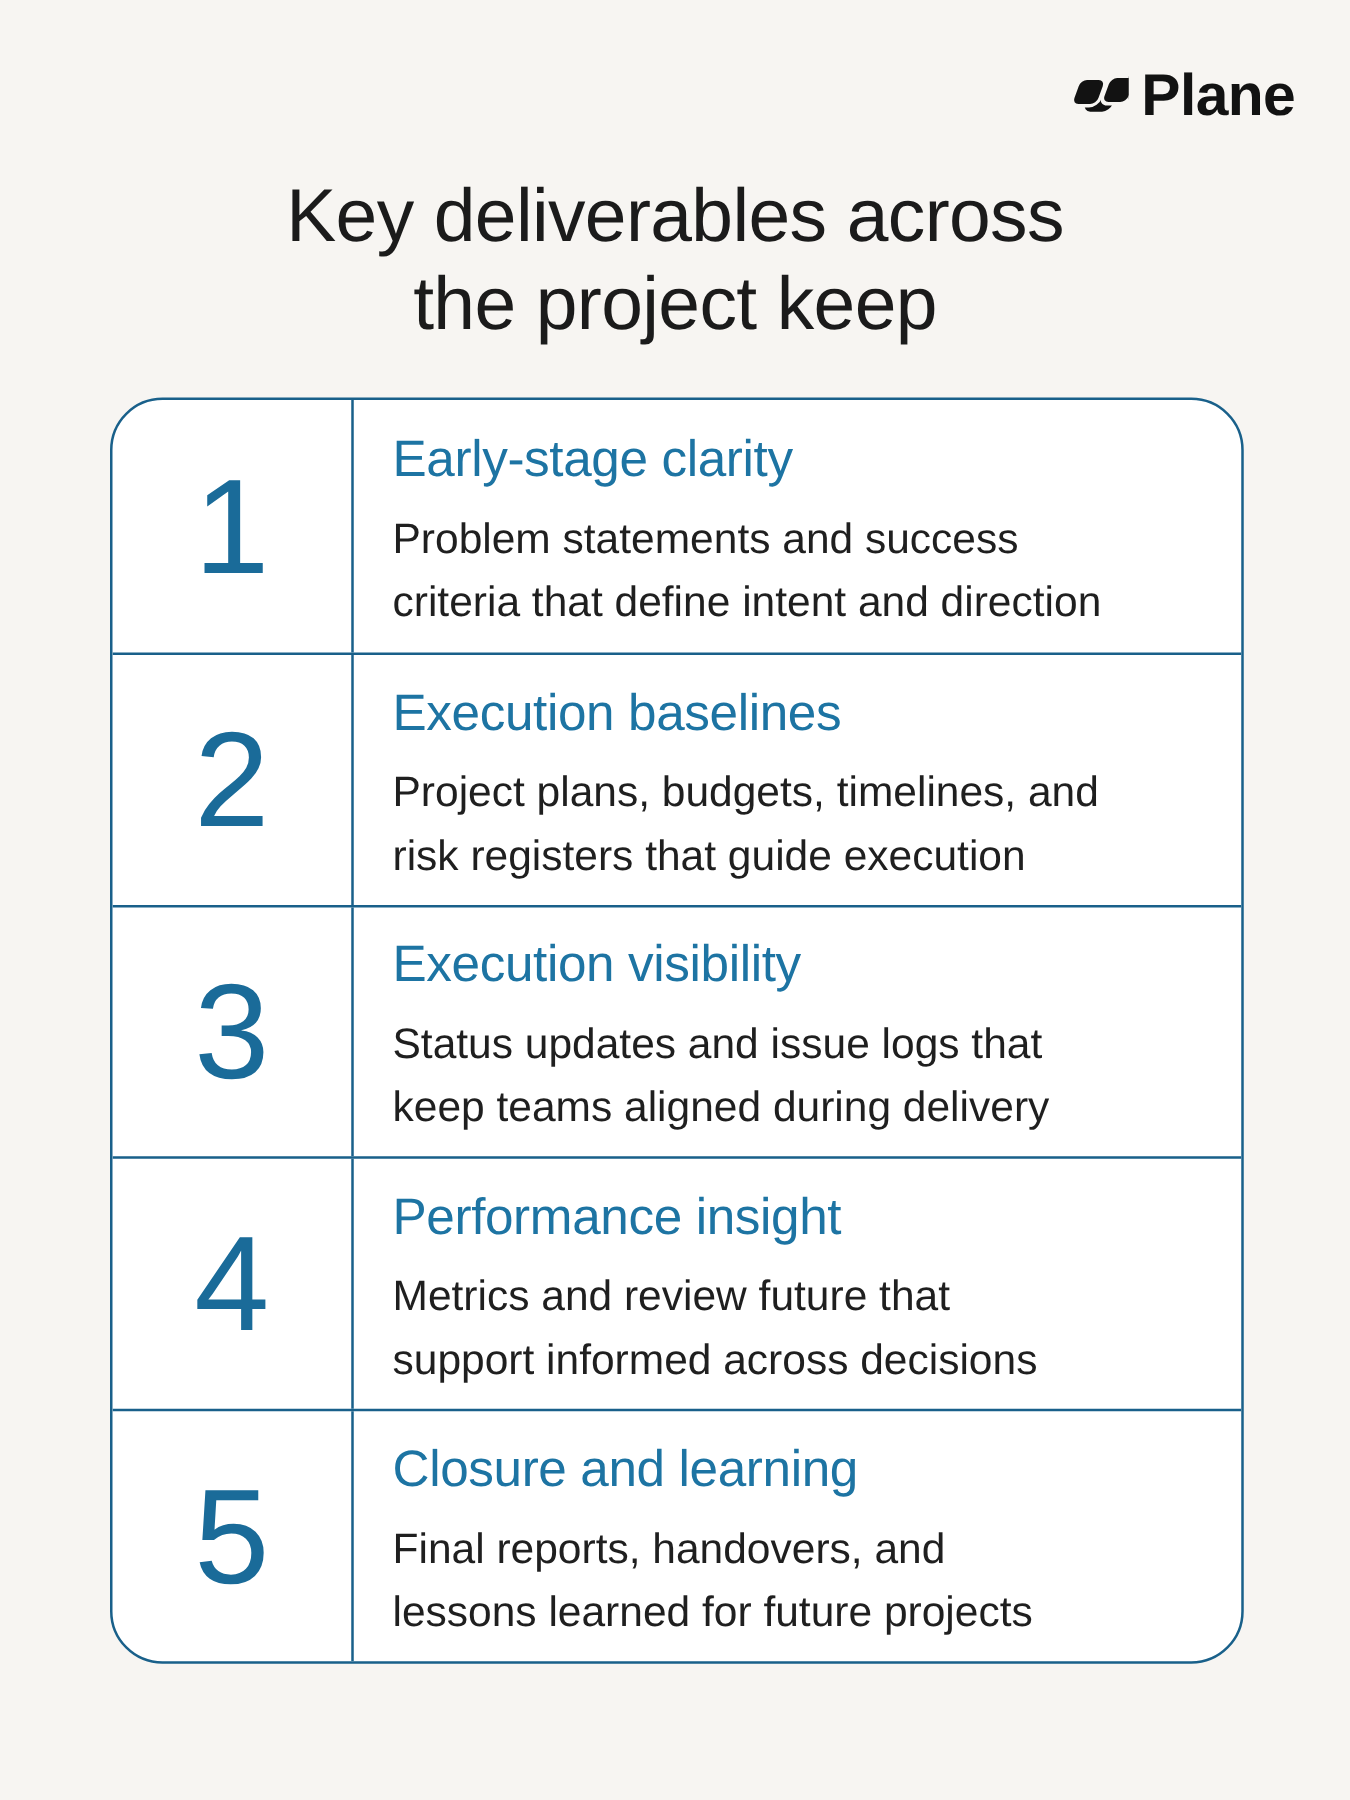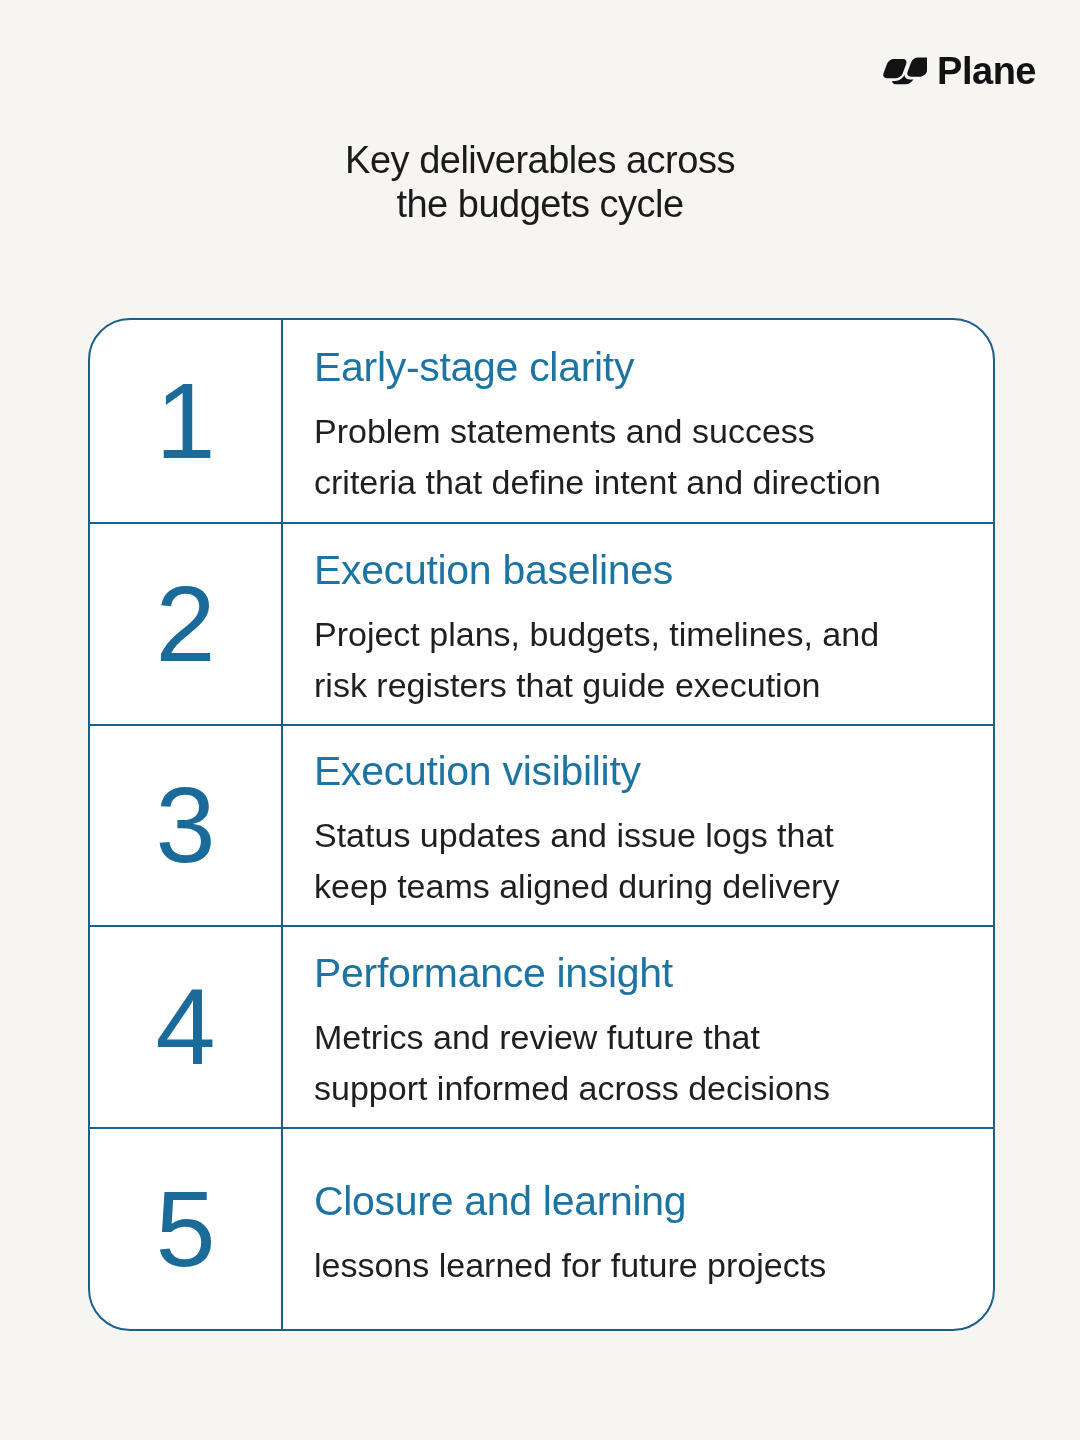--- a/index.html
+++ b/index.html
@@ -11,33 +11,33 @@
     overflow: hidden;
   }
   
   .logo {
     position: absolute;
     top: 48px; right: 44px;
     display: flex; align-items: center; gap: 10px;
   }
   .logo-mark { width: 58px; height: 46px; display: block; }
   .logo-text {
-    font-size: 38px;
+    font-size: 47px;
     font-weight: 600;
     color: #121212;
     letter-spacing: -0.5px;
   }
   
   .page-title {
     position: absolute;
     top: 138px; left: 0;
     width: 100%;
     text-align: center;
     color: #1b1b1b;
-    font-size: 38px;
+    font-size: 60px;
     font-weight: 500;
     line-height: 1.16;
     letter-spacing: -0.5px;
   }
   
   .card {
     position: absolute;
     top: 318px; left: 88px;
     width: 907px; height: 1013px;
     background: #ffffff;
@@ -97,21 +97,21 @@
       <rect x="13" y="8" width="28" height="28" rx="8" fill="#121212" stroke="#f7f5f2" stroke-width="3.5"></rect>
 
       <rect x="43" y="6" width="28" height="28" rx="8" fill="#121212" stroke="#f7f5f2" stroke-width="3.5"></rect>
     </g>
   </svg>
   <span class="logo-text">Plane</span>
 </div>
 
 <h1 class="page-title">
   <span>Key deliverables across</span><br>
-  <span>the budgets cycle</span>
+  <span>the project keep</span>
 </h1>
 
 <div class="card">
 
   <div class="row">
     <div class="num-cell">
       <span class="num">1</span>
     </div>
     <div class="content-cell">
       <div class="heading">Early-stage clarity</div>
@@ -161,18 +161,19 @@
     </div>
   </div>
 
   <div class="row">
     <div class="num-cell">
       <span class="num">5</span>
     </div>
     <div class="content-cell">
       <div class="heading">Closure and learning</div>
       <div class="desc">
+        <span>Final reports, handovers, and</span>
         <span>lessons learned for future projects</span>
       </div>
     </div>
   </div>
 
 </div>
 
 </body></html>

